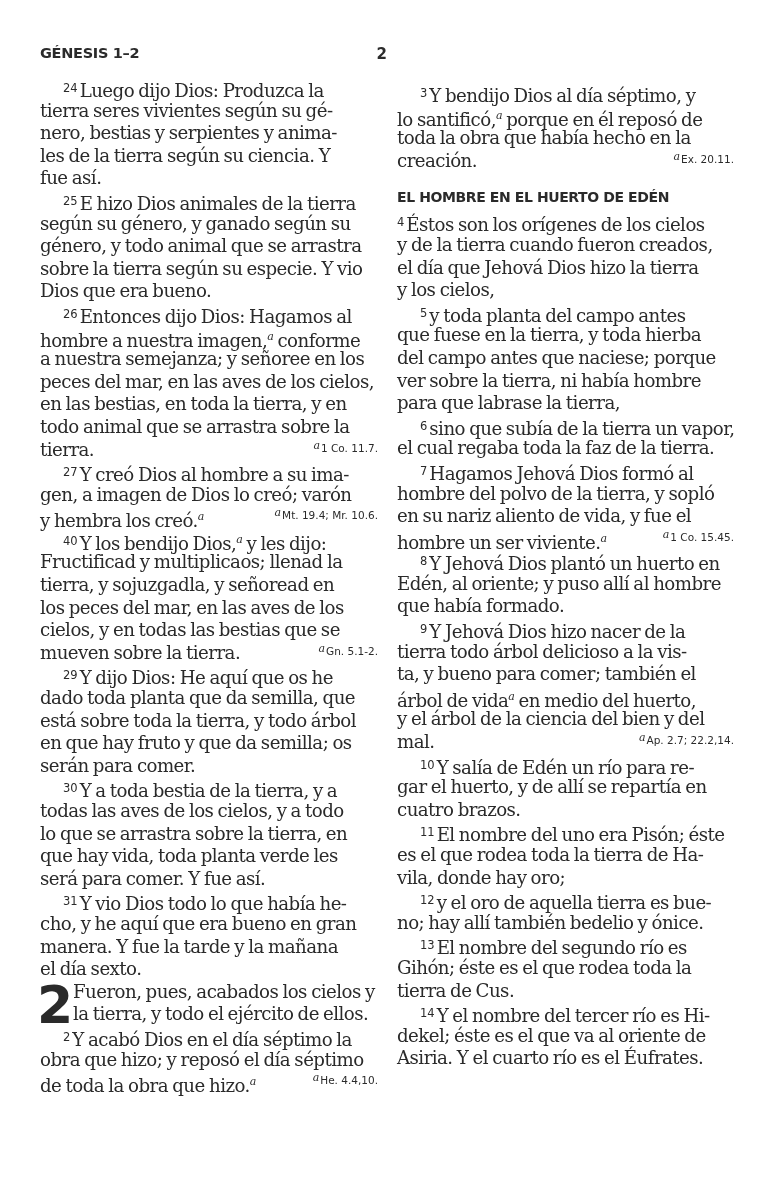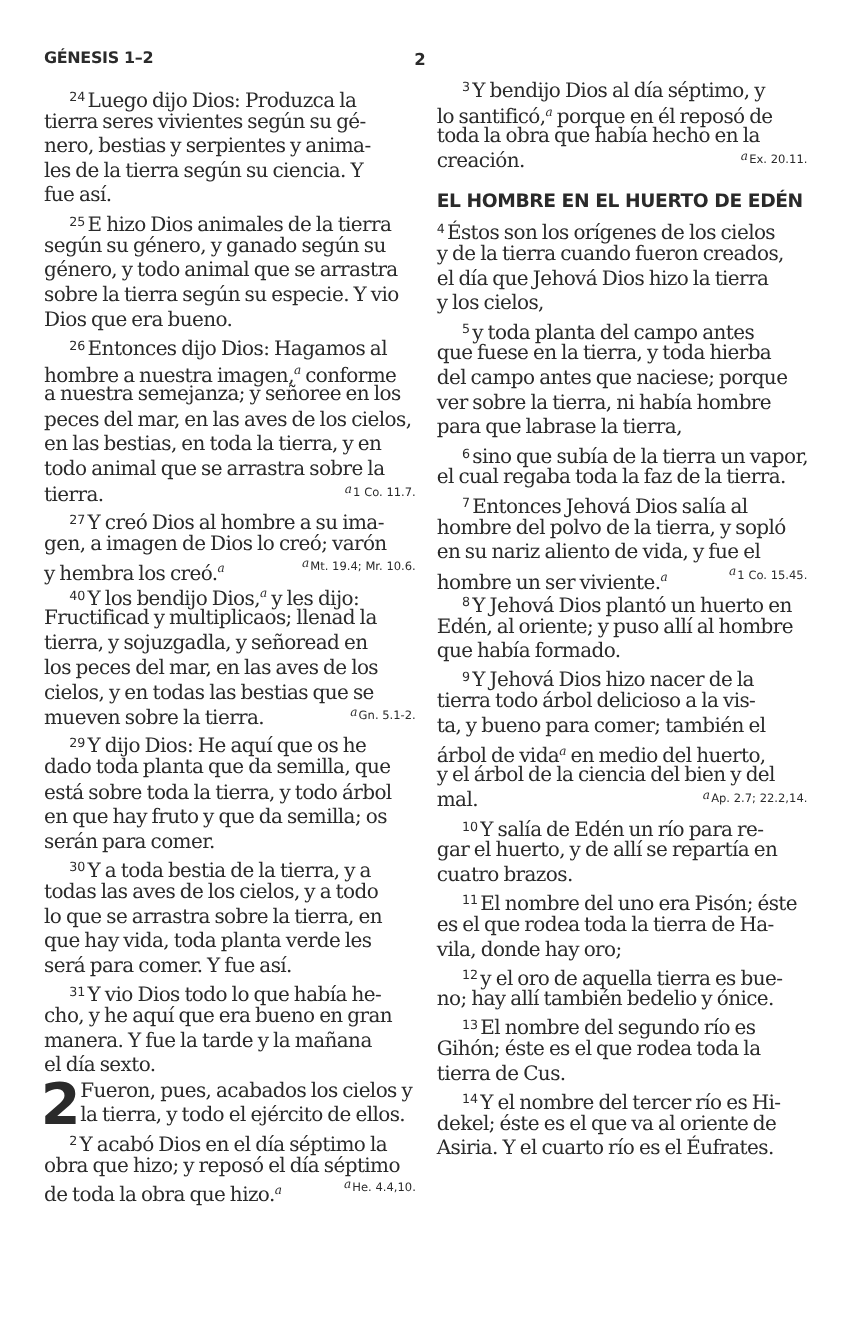--- a/index.html
+++ b/index.html
@@ -3,28 +3,28 @@
 <meta charset="utf-8">
 <style>
   html, body { margin:0; padding:0; background:#ffffff; }
   body { width:769px; height:1200px; position:relative; overflow:hidden; color:#2a2a2a; }
   .page { position:absolute; left:0; top:0; width:769px; height:1200px; }
   .header { position:absolute; top:45px; left:40px; width:337px; height:22px; font-family:"DejaVu Sans", sans-serif; font-weight:bold; font-size:14.5px; color:#2b2b2b; }
   .header .title { position:absolute; left:0; top:0; letter-spacing:-0.3px;text-align:center; }
   .header .pagenum { position:absolute; right:-10px; top:0; font-size:15px; }
   .col { position:absolute; top:77px; font-family:"DejaVu Serif", serif; font-size:18.2px; line-height:22.6px; color:#2a2a2a; }
   .col.left { left:40px; width:338px; }
-  .col.right { left:397px; width:337px; top:68px; }
+  .col.right { left:397px; width:337px; top:82px; }
   .line { white-space:nowrap; height:22.6px; position:relative; letter-spacing:-0.55px; word-spacing:-1px; }
   .indent { padding-left:23px; }
   .vn { font-size:11.5px; vertical-align:5px; margin-right:2px; font-family:"DejaVu Sans", sans-serif; letter-spacing:0; }
   .fn-mark { font-style:italic; font-size:11px; vertical-align:7px; font-family:"DejaVu Serif", serif; }
   .xref { position:absolute; right:0; bottom:2px; font-family:"DejaVu Sans", sans-serif; font-size:10.5px; letter-spacing:0; word-spacing:0; }
   .xref .fn-mark { font-size:11px; vertical-align:3px; margin-right:1px; }
-  .section-head { font-family:"DejaVu Sans", sans-serif; font-weight:bold; font-size:17px; letter-spacing:-0.4px; height:22px; line-height:22px; margin-top:14px; margin-bottom:3px; white-space:nowrap; }
+  .section-head { font-family:"DejaVu Sans", sans-serif; font-weight:bold; font-size:14px; letter-spacing:-0.4px; height:22px; line-height:22px; margin-top:14px; margin-bottom:3px; white-space:nowrap; }
   .chapter { position:relative; }
   .dropcap { position:absolute; left:-3px; top:2px; font-family:"DejaVu Sans", sans-serif; font-weight:bold; font-size:52px; line-height:44px; color:#2a2a2a; }
   .chapter .line { padding-left:33px; }
 </style>
 </head>
 <body>
 
 <div class="page">
 
   <div class="header">
@@ -141,21 +141,21 @@
       <div class="line"><span>ver sobre la tierra, ni había hombre</span></div>
       <div class="line"><span>para que labrase la tierra,</span></div>
     </div>
 
     <div>
       <div class="line indent"><span class="vn">6</span><span>sino que subía de la tierra un vapor,</span></div>
       <div class="line"><span>el cual regaba toda la faz de la tierra.</span></div>
     </div>
 
     <div>
-      <div class="line indent"><span class="vn">7</span><span>Entonces Jehová Dios salía al</span></div>
+      <div class="line indent"><span class="vn">7</span><span>Hagamos Jehová Dios formó al</span></div>
       <div class="line"><span>hombre del polvo de la tierra, y sopló</span></div>
       <div class="line"><span>en su nariz aliento de vida, y fue el</span></div>
       <div class="line"><span>hombre un ser viviente.</span><span class="fn-mark">a</span>
         <span class="xref"><span class="fn-mark">a</span><span>1 Co. 15.45.</span></span></div>
     </div>
 
     <div>
       <div class="line indent"><span class="vn">8</span><span>Y Jehová Dios plantó un huerto en</span></div>
       <div class="line"><span>Edén, al oriente; y puso allí al hombre</span></div>
       <div class="line"><span>que había formado.</span></div>

